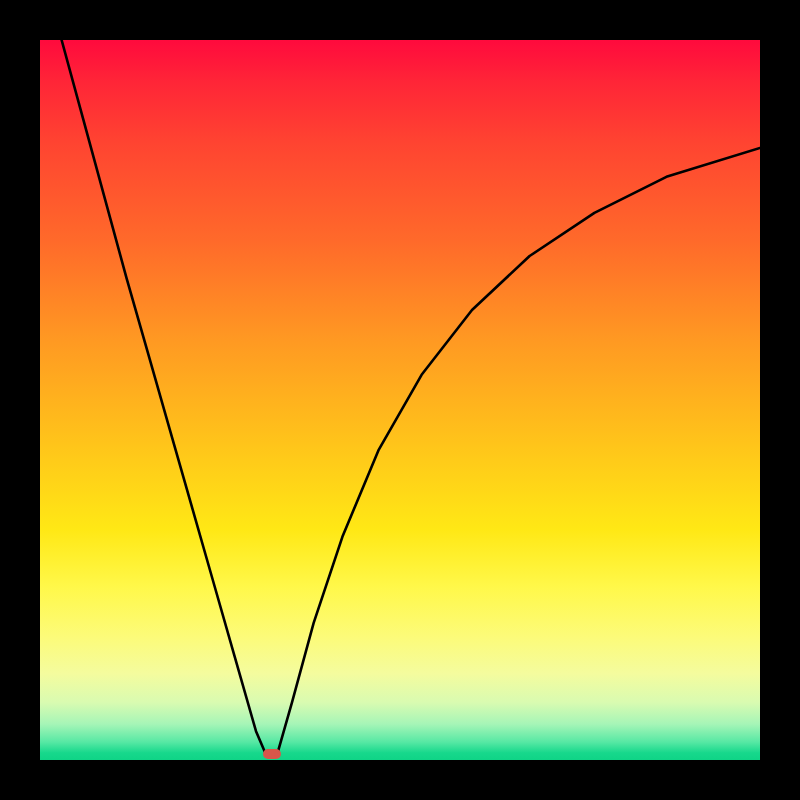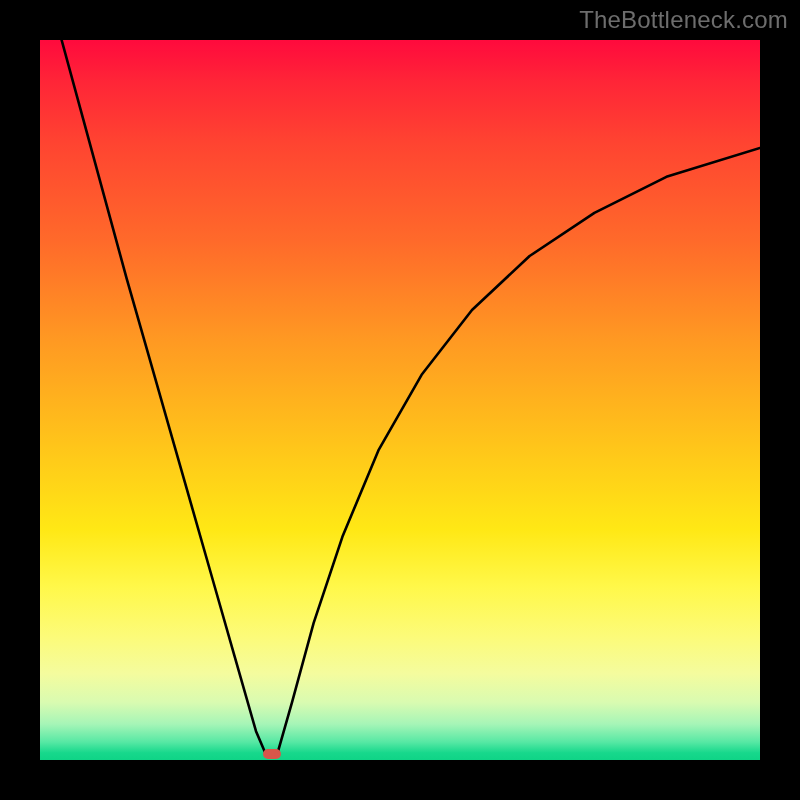--- a/index.html
+++ b/index.html
@@ -86,14 +86,13 @@
              L 338.4 410.4
              L 381.6 334.8
              L 432 270
              L 489.6 216
              L 554.4 172.8
              L 626.4 136.8
              L 720 108" fill="none" stroke="#000" stroke-width="2.6" stroke-linecap="round" stroke-linejoin="round"></path>
     <rect x="223" y="709" width="18" height="10" rx="5" ry="5" fill="#d8564a"></rect>
   </svg>
 
-  <div class="watermark">TheBottleneck.com</div>
 </div>
 
 </body></html>

